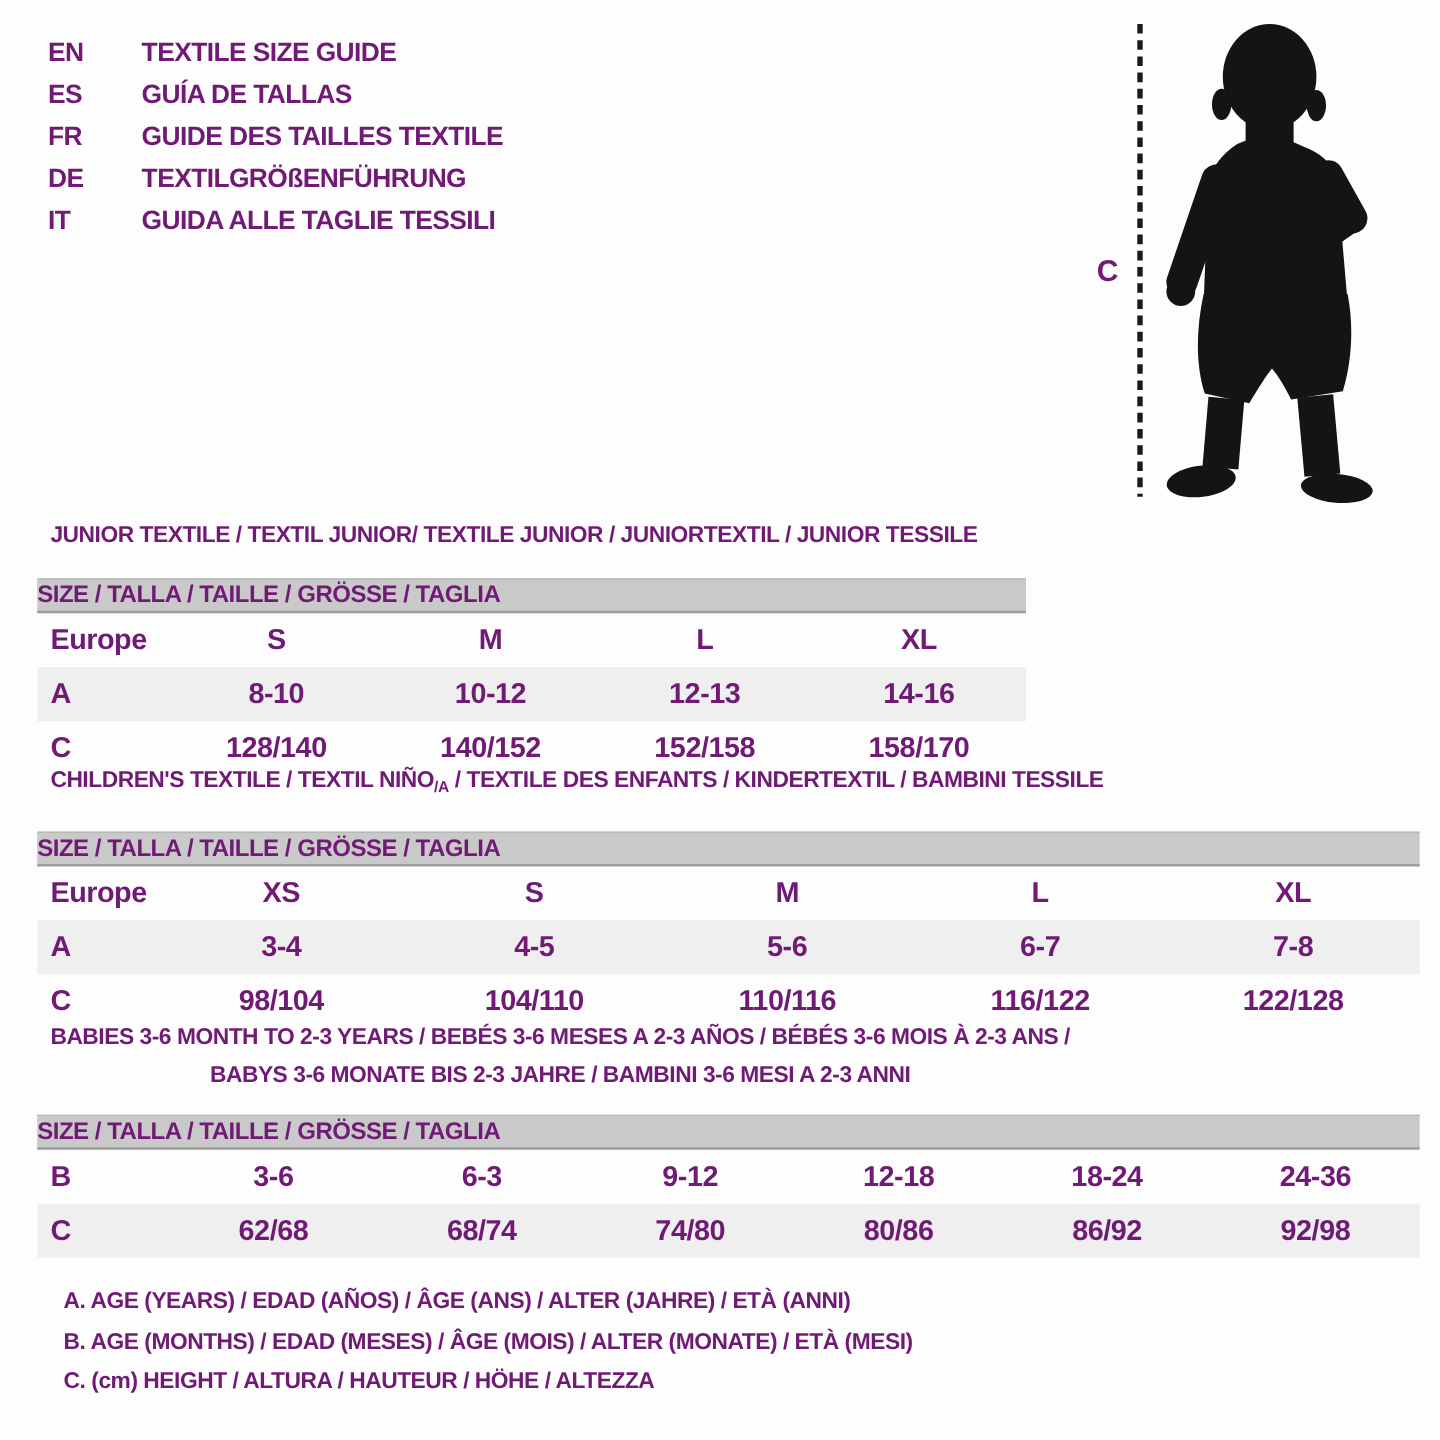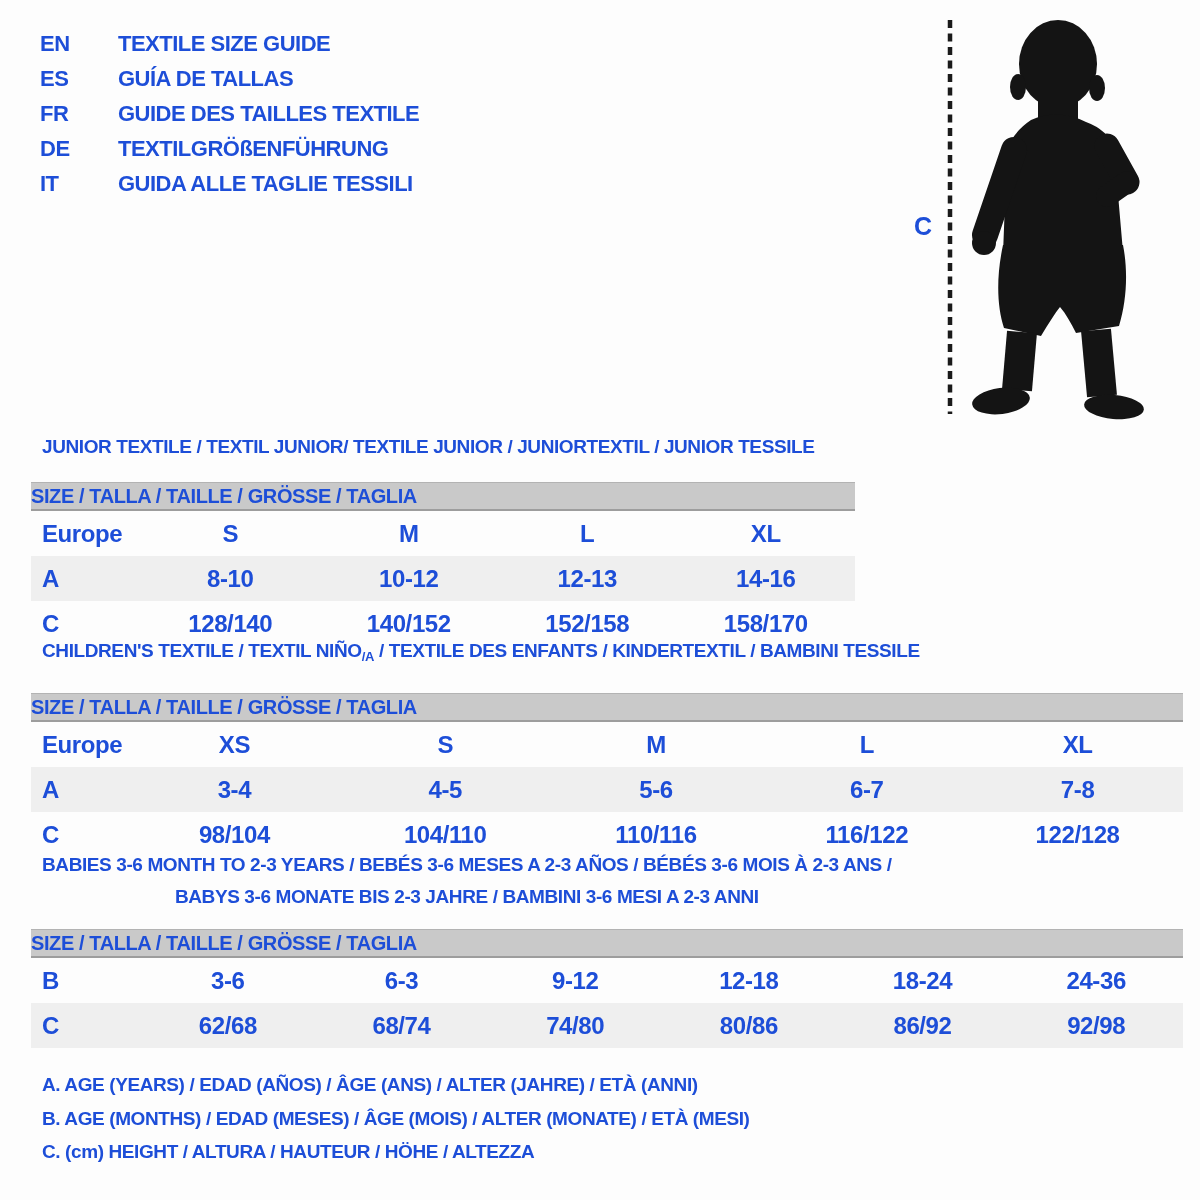--- a/index.html
+++ b/index.html
@@ -1,18 +1,18 @@
 <!DOCTYPE html>
 <html><head>
 <meta charset="utf-8">
 <style>
   html,body{margin:0;padding:0;background:#ffffff;}
   .page{
     position:relative;width:1200px;height:1200px;background:#fdfdfd;
-    font-family:"Liberation Sans", sans-serif;font-weight:bold;color:#1d4ed8;
+    font-family:"Liberation Sans", sans-serif;font-weight:bold;color:#701a75;
     overflow:hidden;
   }
   
   .lang-block{position:absolute;left:40px;top:26px;}
   .lang-row{display:flex;height:35px;align-items:center;}
   .lang-code{width:78px;font-size:22px;letter-spacing:-0.5px;}
   .lang-label{font-size:22px;letter-spacing:-0.5px;white-space:nowrap;}
 
   
   .figure-wrap{position:absolute;left:900px;top:0;width:300px;height:430px;}
@@ -31,21 +31,21 @@
   }
   .trow{display:grid;height:45px;align-items:center;font-size:24px;letter-spacing:-0.4px;}
   .cols4{grid-template-columns:110px repeat(4,1fr);}
   .cols5{grid-template-columns:98px repeat(5,1fr);}
   .cols6{grid-template-columns:110px repeat(6,1fr);}
   .trow .label{padding-left:11px;text-align:left;}
   .trow .val{text-align:center;}
   .shaded{background:#efefef;}
 
   
-  .legend{position:absolute;left:42px;top:1068px;font-size:19px;line-height:33.5px;letter-spacing:-0.4px;}
+  .legend{position:absolute;left:53px;top:1068px;font-size:19px;line-height:33.5px;letter-spacing:-0.4px;}
   .legend div{white-space:nowrap;}
 </style>
 </head>
 <body>
 
 <div class="page">
 
   <div class="lang-block">
     <div class="lang-row">
       <span class="lang-code">EN</span>

